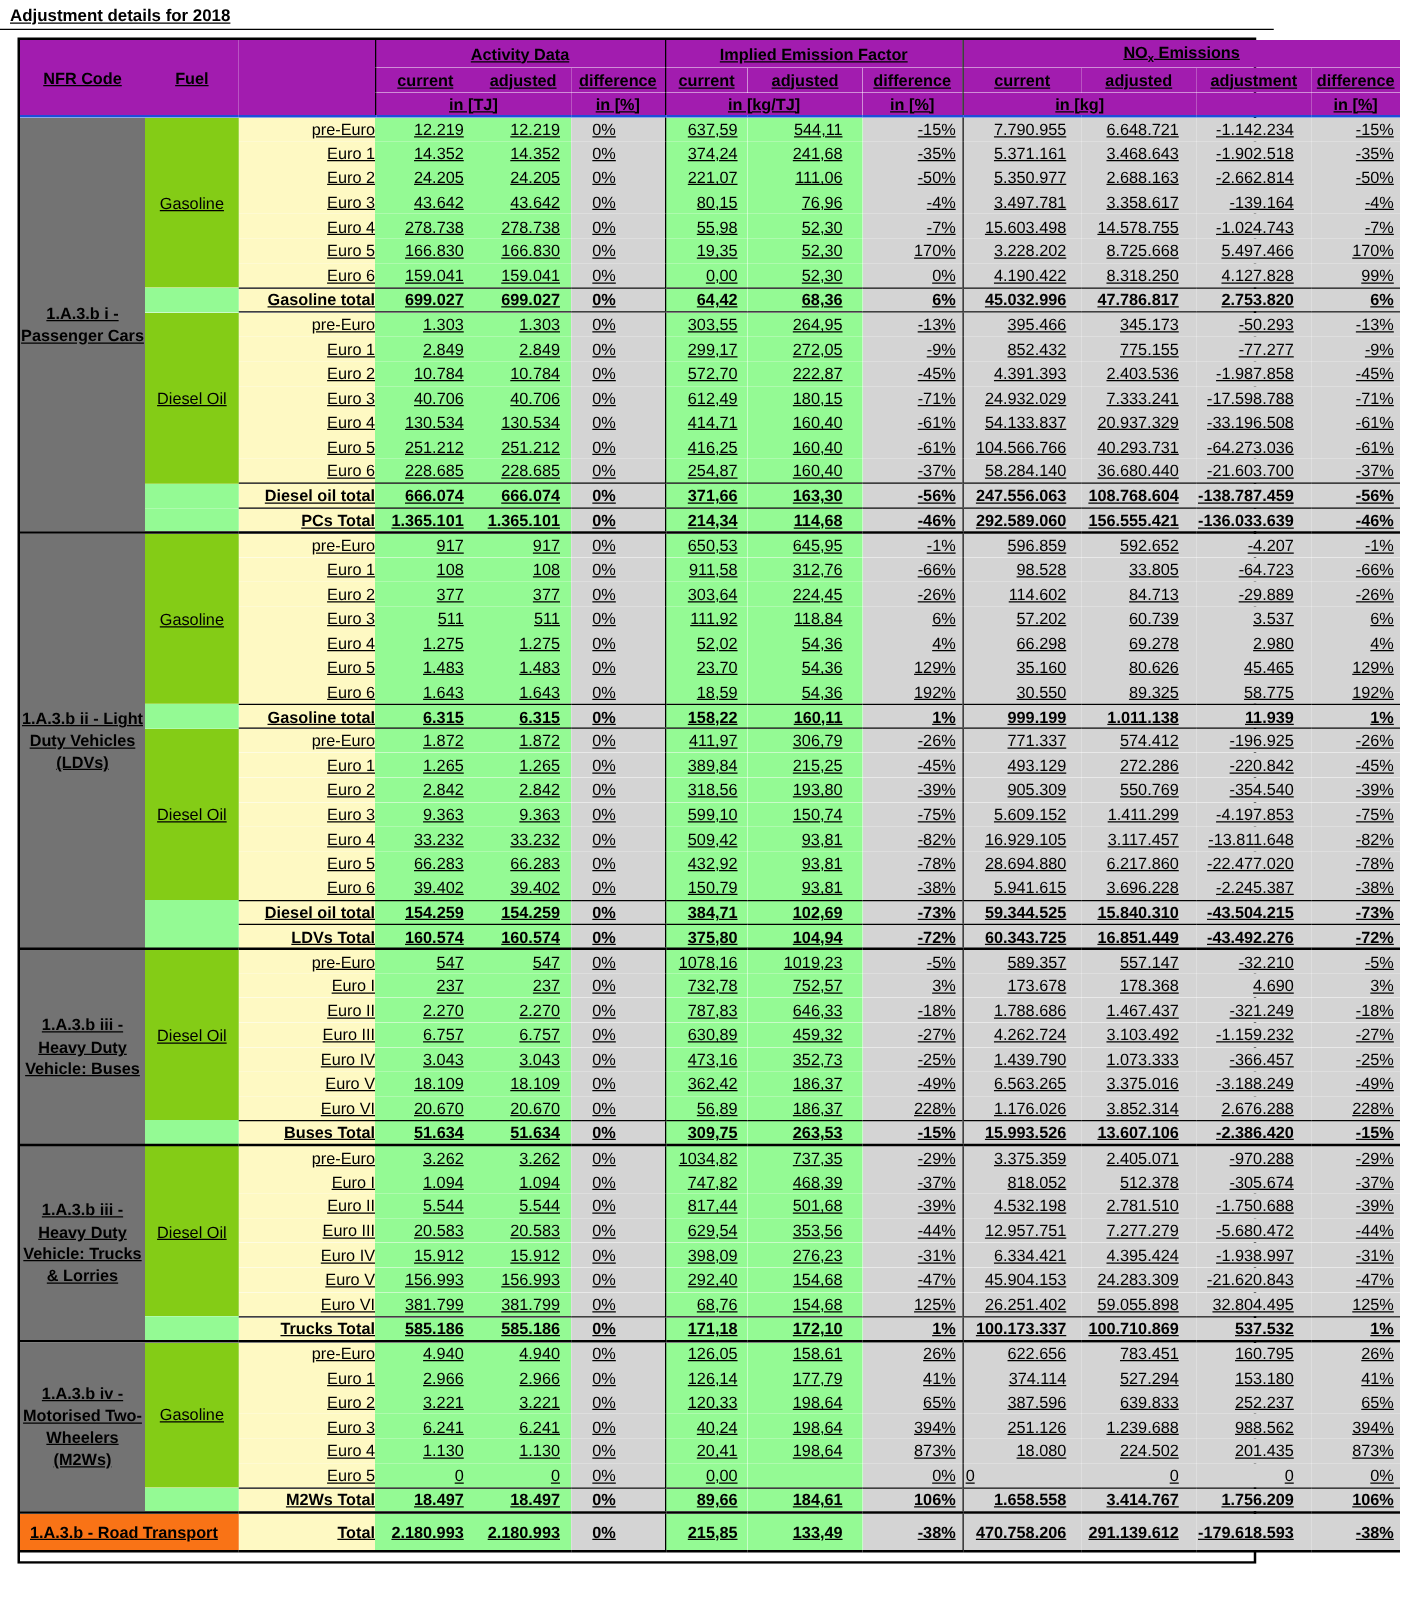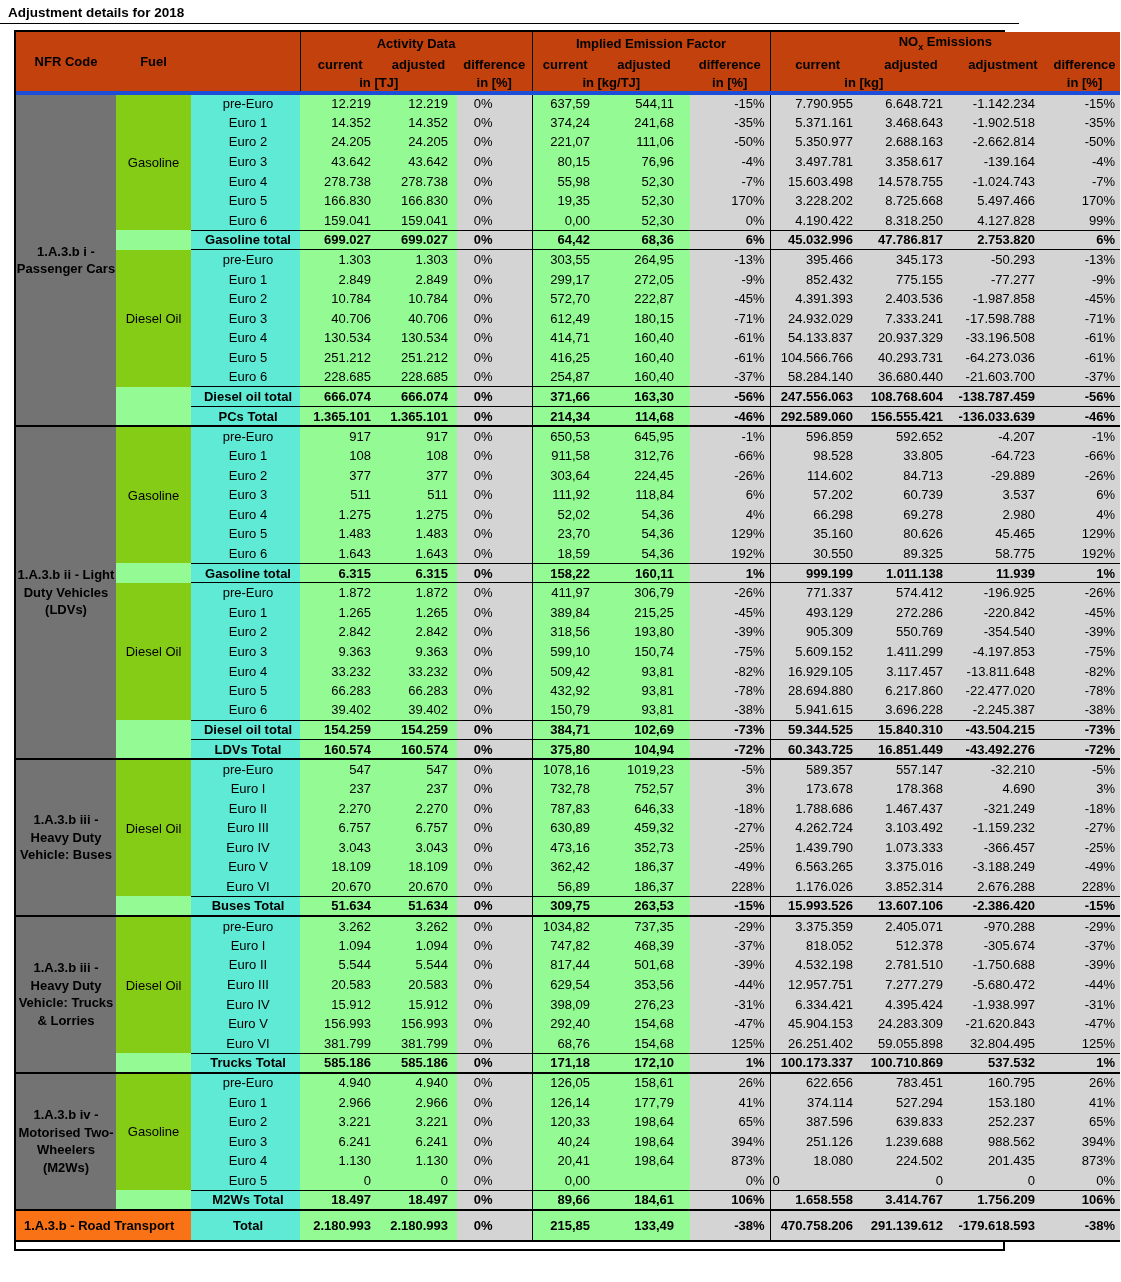--- a/index.html
+++ b/index.html
@@ -1,34 +1,34 @@
 <!DOCTYPE html>
 <html><head>
 <meta charset="utf-8">
 <style>
   * { box-sizing: border-box; }
   html,body { margin:0; padding:0; background:#fff; font-family:"Liberation Sans",sans-serif; color:#000; }
-  .page { width:1019px; }
+  .page { width:1019px;text-decoration:underline; }
   .title { font-weight:bold; font-size:13.5px; padding:5px 0 3px 8px; border-bottom:1px solid #000; }
   .sheet { margin:6px 14px 0 14px; border:2px solid #000; padding-bottom:7px; }
   table { border-collapse:collapse; table-layout:fixed; width:100%; font-size:13px; }
   th,td { padding:0; overflow:hidden; }
-  thead th { background:#c2410c; font-weight:bold; text-align:center; vertical-align:middle; font-size:13px; }
+  thead th { background:#a21caf; font-weight:bold; text-align:center; vertical-align:middle; font-size:13px; }
   tr.h1 { height:22px; } tr.h2 { height:20px; } tr.h3 { height:19px; }
-  .hb, tr.h3 th { border-bottom:4px solid #1d4ed8;margin-top:13px; }
+  .hb, tr.h3 th { border-bottom:2px solid #1d4ed8;margin-top:13px; }
   sub { font-size:9px; }
   tbody tr.r { height:19.6px; }
   tbody td { vertical-align:middle; font-size:13px; }
   .g  { background:#94FA94; }
   .gy { background:#D4D4D4; }
   .sec { border-left:1px solid #000; }
   .nfr { background:#737373; font-weight:bold; text-align:center; vertical-align:middle; border-bottom:2px solid #000; line-height:1.35; }
   .fuel { background:#84cc16; text-align:center; vertical-align:middle; }
   .fuel-empty { background:#94FA94; }
-  .cls { background:#5eead4; text-align:center; padding-left:5px; white-space:nowrap; }
+  .cls { background:#fef9c3; text-align:right; padding-left:5px; white-space:nowrap; }
   .num { text-align:right; white-space:nowrap; }
   .a-cur { padding-right:9px; }
   .a-adj { padding-right:9px; }
   .a-diff { text-align:center; padding-right:22px; }
   .e-cur { padding-right:8px; }
   .e-adj { padding-right:16px; }
   .e-diff { padding-right:5px; }
   .n-cur { padding-right:12px; }
   .n-adj { padding-right:14px; }
   .n-adjm { padding-right:14px; }

